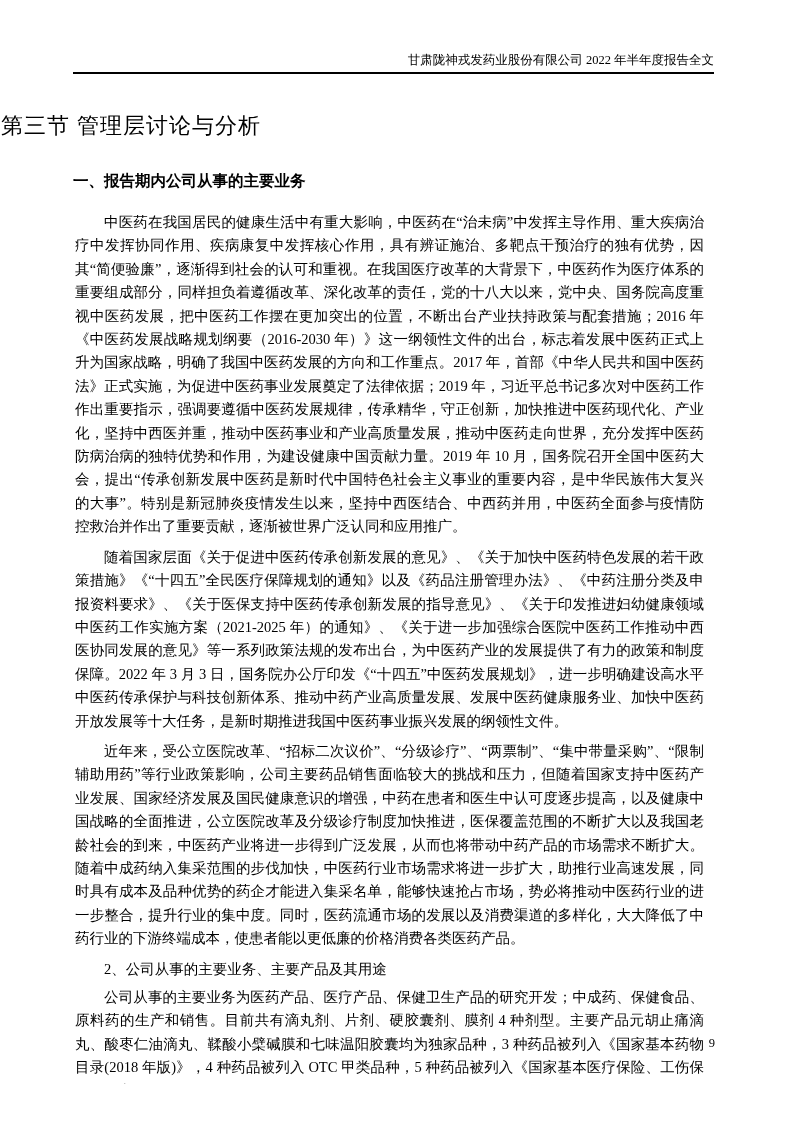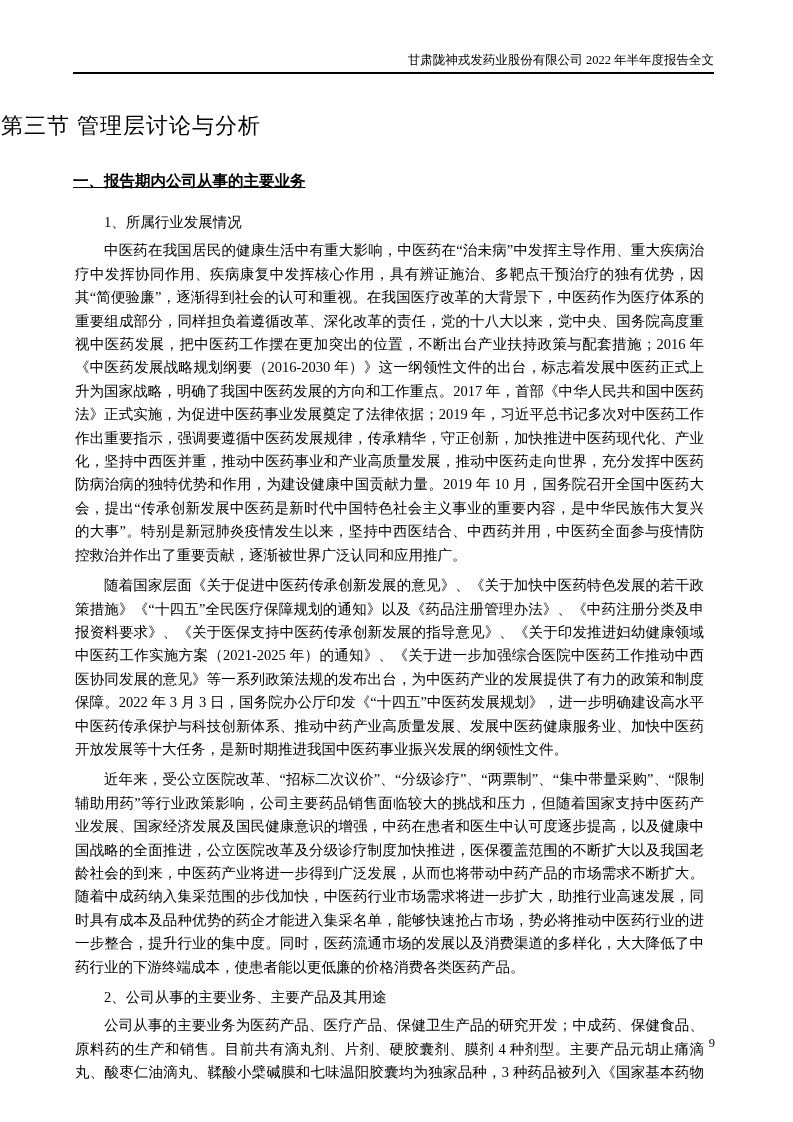--- a/index.html
+++ b/index.html
@@ -46,21 +46,20 @@
     font-family: "Liberation Sans", sans-serif;
   }
   .heading1 {
     position: absolute;
     left: 73px;
     top: 171px;
     margin: 0;
     font-size: 15.5px;
     font-weight: 700;
     font-family: "Liberation Sans", sans-serif;
-    text-decoration: underline;
   }
   .body-flow {
     position: absolute;
     left: 75px;
     top: 211px;
     width: 637px;
     font-size: 14.5px;
     line-height: 23.4px;
     text-align: justify;
   }
@@ -92,21 +91,20 @@
   </div>
 
   <div class="header-rule"></div>
 
   <h1 class="doc-title">第三节 管理层讨论与分析</h1>
 
   <h2 class="heading1">一、报告期内公司从事的主要业务</h2>
 
   <div class="body-flow">
 
-    <p class="subhead">1、所属行业发展情况</p>
 
     <p class="para">中医药在我国居民的健康生活中有重大影响，中医药在“治未病”中发挥主导作用、重大疾病治疗中发挥协同作用、疾病康复中发挥核心作用，具有辨证施治、多靶点干预治疗的独有优势，因其“简便验廉”，逐渐得到社会的认可和重视。在我国医疗改革的大背景下，中医药作为医疗体系的重要组成部分，同样担负着遵循改革、深化改革的责任，党的十八大以来，党中央、国务院高度重视中医药发展，把中医药工作摆在更加突出的位置，不断出台产业扶持政策与配套措施；2016 年《中医药发展战略规划纲要（2016-2030 年）》这一纲领性文件的出台，标志着发展中医药正式上升为国家战略，明确了我国中医药发展的方向和工作重点。2017 年，首部《中华人民共和国中医药法》正式实施，为促进中医药事业发展奠定了法律依据；2019 年，习近平总书记多次对中医药工作作出重要指示，强调要遵循中医药发展规律，传承精华，守正创新，加快推进中医药现代化、产业化，坚持中西医并重，推动中医药事业和产业高质量发展，推动中医药走向世界，充分发挥中医药防病治病的独特优势和作用，为建设健康中国贡献力量。2019 年 10 月，国务院召开全国中医药大会，提出“传承创新发展中医药是新时代中国特色社会主义事业的重要内容，是中华民族伟大复兴的大事”。特别是新冠肺炎疫情发生以来，坚持中西医结合、中西药并用，中医药全面参与疫情防控救治并作出了重要贡献，逐渐被世界广泛认同和应用推广。</p>
 
     <p class="para">随着国家层面《关于促进中医药传承创新发展的意见》、《关于加快中医药特色发展的若干政策措施》《“十四五”全民医疗保障规划的通知》以及《药品注册管理办法》、《中药注册分类及申报资料要求》、《关于医保支持中医药传承创新发展的指导意见》、《关于印发推进妇幼健康领域中医药工作实施方案（2021-2025 年）的通知》、《关于进一步加强综合医院中医药工作推动中西医协同发展的意见》等一系列政策法规的发布出台，为中医药产业的发展提供了有力的政策和制度保障。2022 年 3 月 3 日，国务院办公厅印发《“十四五”中医药发展规划》，进一步明确建设高水平中医药传承保护与科技创新体系、推动中药产业高质量发展、发展中医药健康服务业、加快中医药开放发展等十大任务，是新时期推进我国中医药事业振兴发展的纲领性文件。</p>
 
     <p class="para">近年来，受公立医院改革、“招标二次议价”、“分级诊疗”、“两票制”、“集中带量采购”、“限制辅助用药”等行业政策影响，公司主要药品销售面临较大的挑战和压力，但随着国家支持中医药产业发展、国家经济发展及国民健康意识的增强，中药在患者和医生中认可度逐步提高，以及健康中国战略的全面推进，公立医院改革及分级诊疗制度加快推进，医保覆盖范围的不断扩大以及我国老龄社会的到来，中医药产业将进一步得到广泛发展，从而也将带动中药产品的市场需求不断扩大。随着中成药纳入集采范围的步伐加快，中医药行业市场需求将进一步扩大，助推行业高速发展，同时具有成本及品种优势的药企才能进入集采名单，能够快速抢占市场，势必将推动中医药行业的进一步整合，提升行业的集中度。同时，医药流通市场的发展以及消费渠道的多样化，大大降低了中药行业的下游终端成本，使患者能以更低廉的价格消费各类医药产品。</p>
 
     <p class="subhead second">2、公司从事的主要业务、主要产品及其用途</p>
 
     <p class="para">公司从事的主要业务为医药产品、医疗产品、保健卫生产品的研究开发；中成药、保健食品、原料药的生产和销售。目前共有滴丸剂、片剂、硬胶囊剂、膜剂 4 种剂型。主要产品元胡止痛滴丸、酸枣仁油滴丸、鞣酸小檗碱膜和七味温阳胶囊均为独家品种，3 种药品被列入《国家基本药物目录(2018 年版)》，4 种药品被列入 OTC 甲类品种，5 种药品被列入《国家基本医疗保险、工伤保险和生育保险药品</p>

